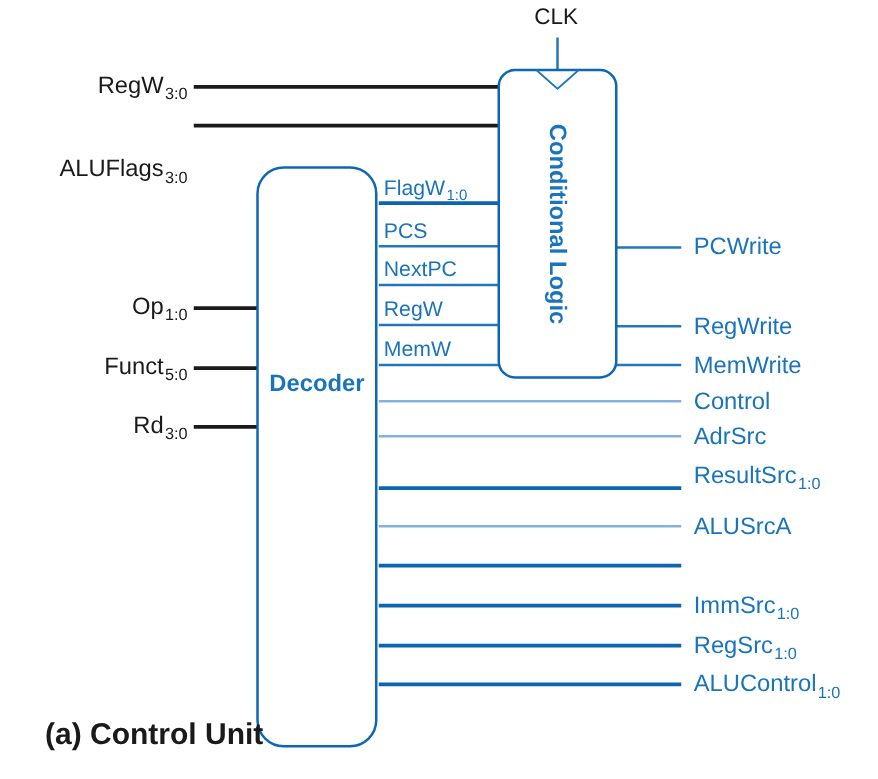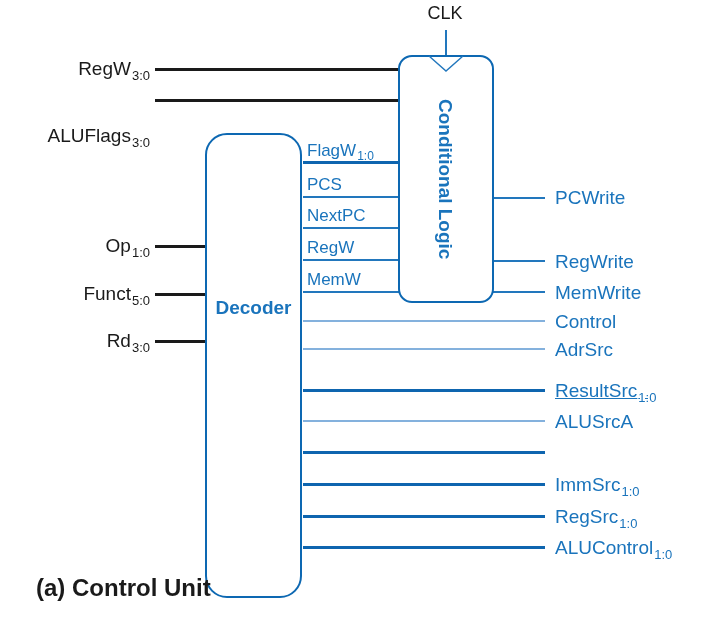--- a/index.html
+++ b/index.html
@@ -131,21 +131,21 @@
   </div>
   <div class="lbl out-lbl" style="top:250px;">
     <span>RegWrite</span><span class="sub"></span>
   </div>
   <div class="lbl out-lbl" style="top:310px;">
     <span>Control</span><span class="sub"></span>
   </div>
   <div class="lbl out-lbl" style="top:338px;">
     <span>AdrSrc</span><span class="sub"></span>
   </div>
-  <div class="lbl out-lbl" style="top:379px;text-decoration:underline;">
+  <div class="lbl out-lbl" style="top:369px;">
     <span>ResultSrc</span><span class="sub">1:0</span>
   </div>
   <div class="lbl out-lbl" style="top:410px;">
     <span>ALUSrcA</span><span class="sub"></span>
   </div>
   <div class="lbl out-lbl" style="top:473px;">
     <span>ImmSrc</span><span class="sub">1:0</span>
   </div>
   <div class="lbl out-lbl" style="top:505px;">
     <span>RegSrc</span><span class="sub">1:0</span>

